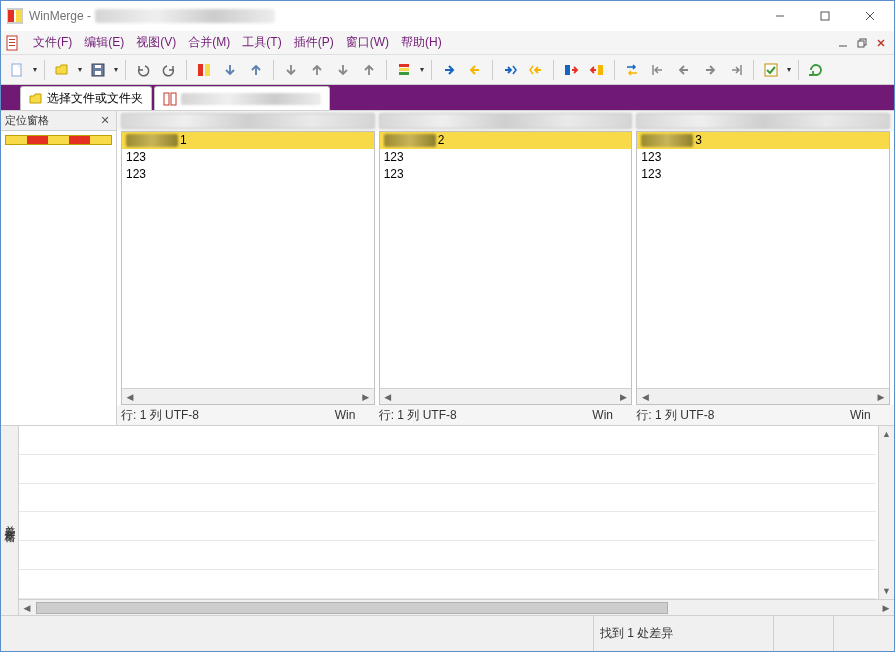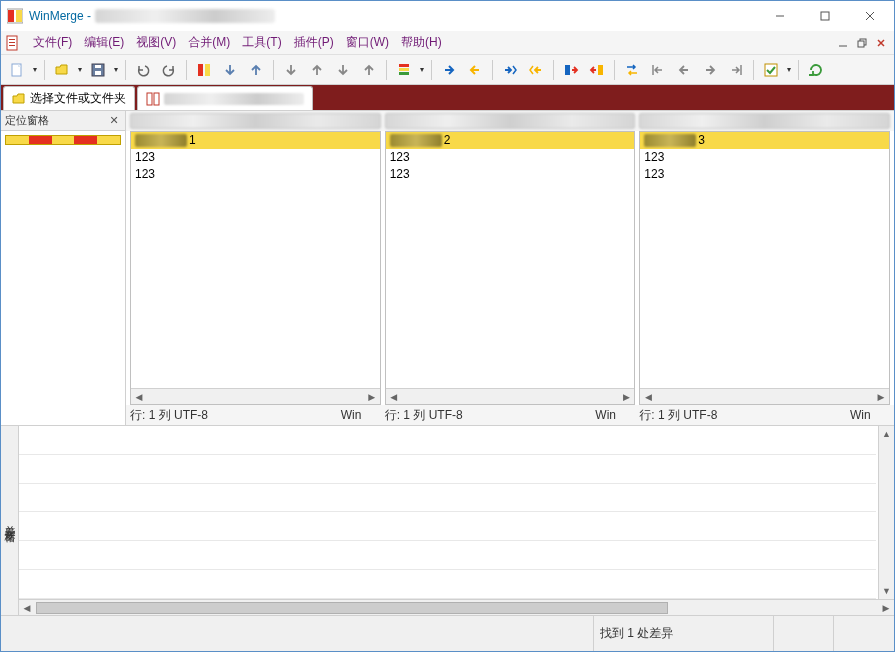--- a/index.html
+++ b/index.html
@@ -1,43 +1,43 @@
 <!DOCTYPE html>
 <html><head>
 <meta charset="utf-8">
 <style>
 * { box-sizing: border-box; margin: 0; padding: 0; font-family: "Microsoft YaHei", "Segoe UI", sans-serif; font-size: 12px; }
 body { background: #fff; overflow: hidden; }
 .window { width: 895px; height: 652px; border: 1px solid #5a8fc7; background: #fff; display: flex; flex-direction: column; }
 .titlebar { height: 30px; background: #fff; display: flex; align-items: center; padding: 0 2px 0 6px; }
 .titlebar .icon { width: 16px; height: 16px; margin-right: 6px; }
-.titlebar .title { flex: 0 0 auto; color: #0369a1; }
+.titlebar .title { flex: 0 0 auto; color: #737373; }
 .titlebar .blur { flex: 0 0 auto; width: 180px; height: 14px; background: linear-gradient(90deg,#d5d5d5,#efefef,#ccc,#ededed); border-radius: 3px; filter: blur(1.5px); margin-left: 4px; }
 .titlebar .spacer { flex: 1; }
 .titlebar .wbtn { width: 45px; height: 28px; display: flex; align-items: center; justify-content: center; color: #555; }
 
 .menubar { height: 24px; display: flex; align-items: center; padding: 0 4px; background: #f5f5f5; border-bottom: 1px solid #e0e0e0; }
 .menubar .micon { width: 16px; height: 16px; margin-right: 6px; }
 .menubar .mitem { padding: 3px 6px; color: #701a75; }
 .menubar .mdispacer { flex: 1; }
 .menubar .mdibtn { width: 18px; height: 16px; display:flex; align-items:center; justify-content:center; margin-left:1px; }
 
 .toolbar { height: 30px; display: flex; align-items: center; padding: 2px 4px; background: #f5f5f5; border-bottom: 1px solid #d0d0d0; gap: 2px; }
 .tbtn { width: 24px; height: 24px; display: flex; align-items: center; justify-content: center; border: 1px solid transparent; border-radius: 2px; }
 .tsep { width: 1px; height: 20px; background: #ccc; margin: 0 3px; }
 .tdropdown { width: 8px; display:flex; align-items:center; justify-content:center; color:#333; font-size:8px; }
 
-.tabbar { height: 26px; display: flex; align-items: flex-end; background: #7f1d1d; border-bottom: 1px solid #d0d0d0; padding-left: 2px; }
+.tabbar { height: 26px; display: flex; align-items: flex-end; background: #701a75; border-bottom: 1px solid #d0d0d0; padding-left: 19px; }
 .tab { height: 24px; padding: 0 8px; display: flex; align-items: center; border: 1px solid #c0c0c0; border-bottom: none; background: #fff; margin-right: 2px; gap: 4px; border-radius: 3px 3px 0 0; }
 .tab .ticon { width: 14px; height: 14px; }
 .tab .tblur { width: 140px; height: 12px; background: linear-gradient(90deg,#d5d5d5,#efefef,#ccc,#ededed); filter: blur(1.2px); border-radius:2px; }
 
 .client { flex: 1; display: flex; flex-direction: column; min-height: 0; }
 .upper { flex: 1; display: flex; min-height: 0; }
-.navpane { width: 125px; border-right: 1px solid #d0d0d0; display: flex; flex-direction: column; background: #fff; }
+.navpane { width: 116px; border-right: 1px solid #d0d0d0; display: flex; flex-direction: column; background: #fff; }
 .navpane .navhdr { height: 20px; background: #f0f0f0; border-bottom: 1px solid #d0d0d0; display: flex; align-items: center; padding: 0 4px; }
 .navpane .navhdr .navtitle { flex:1; font-size:11px; color:#333; }
 .navpane .navhdr .x { width:14px; text-align:center; color:#555; font-size:11px;}
 .navpane .navbody { flex:1; padding: 4px; }
 .navbar { height: 10px; display: flex; border:1px solid #c0a000; }
 .navbar .seg { flex:1; }
 .seg.y{background:#f8d948;} .seg.r{background:#e43020;}
 
 .editors { flex:1; display:flex; flex-direction:column; min-width:0; }
 .pathrow { height: 20px; display:flex; gap:4px; padding: 2px 4px; background:#f5f5f5; }

